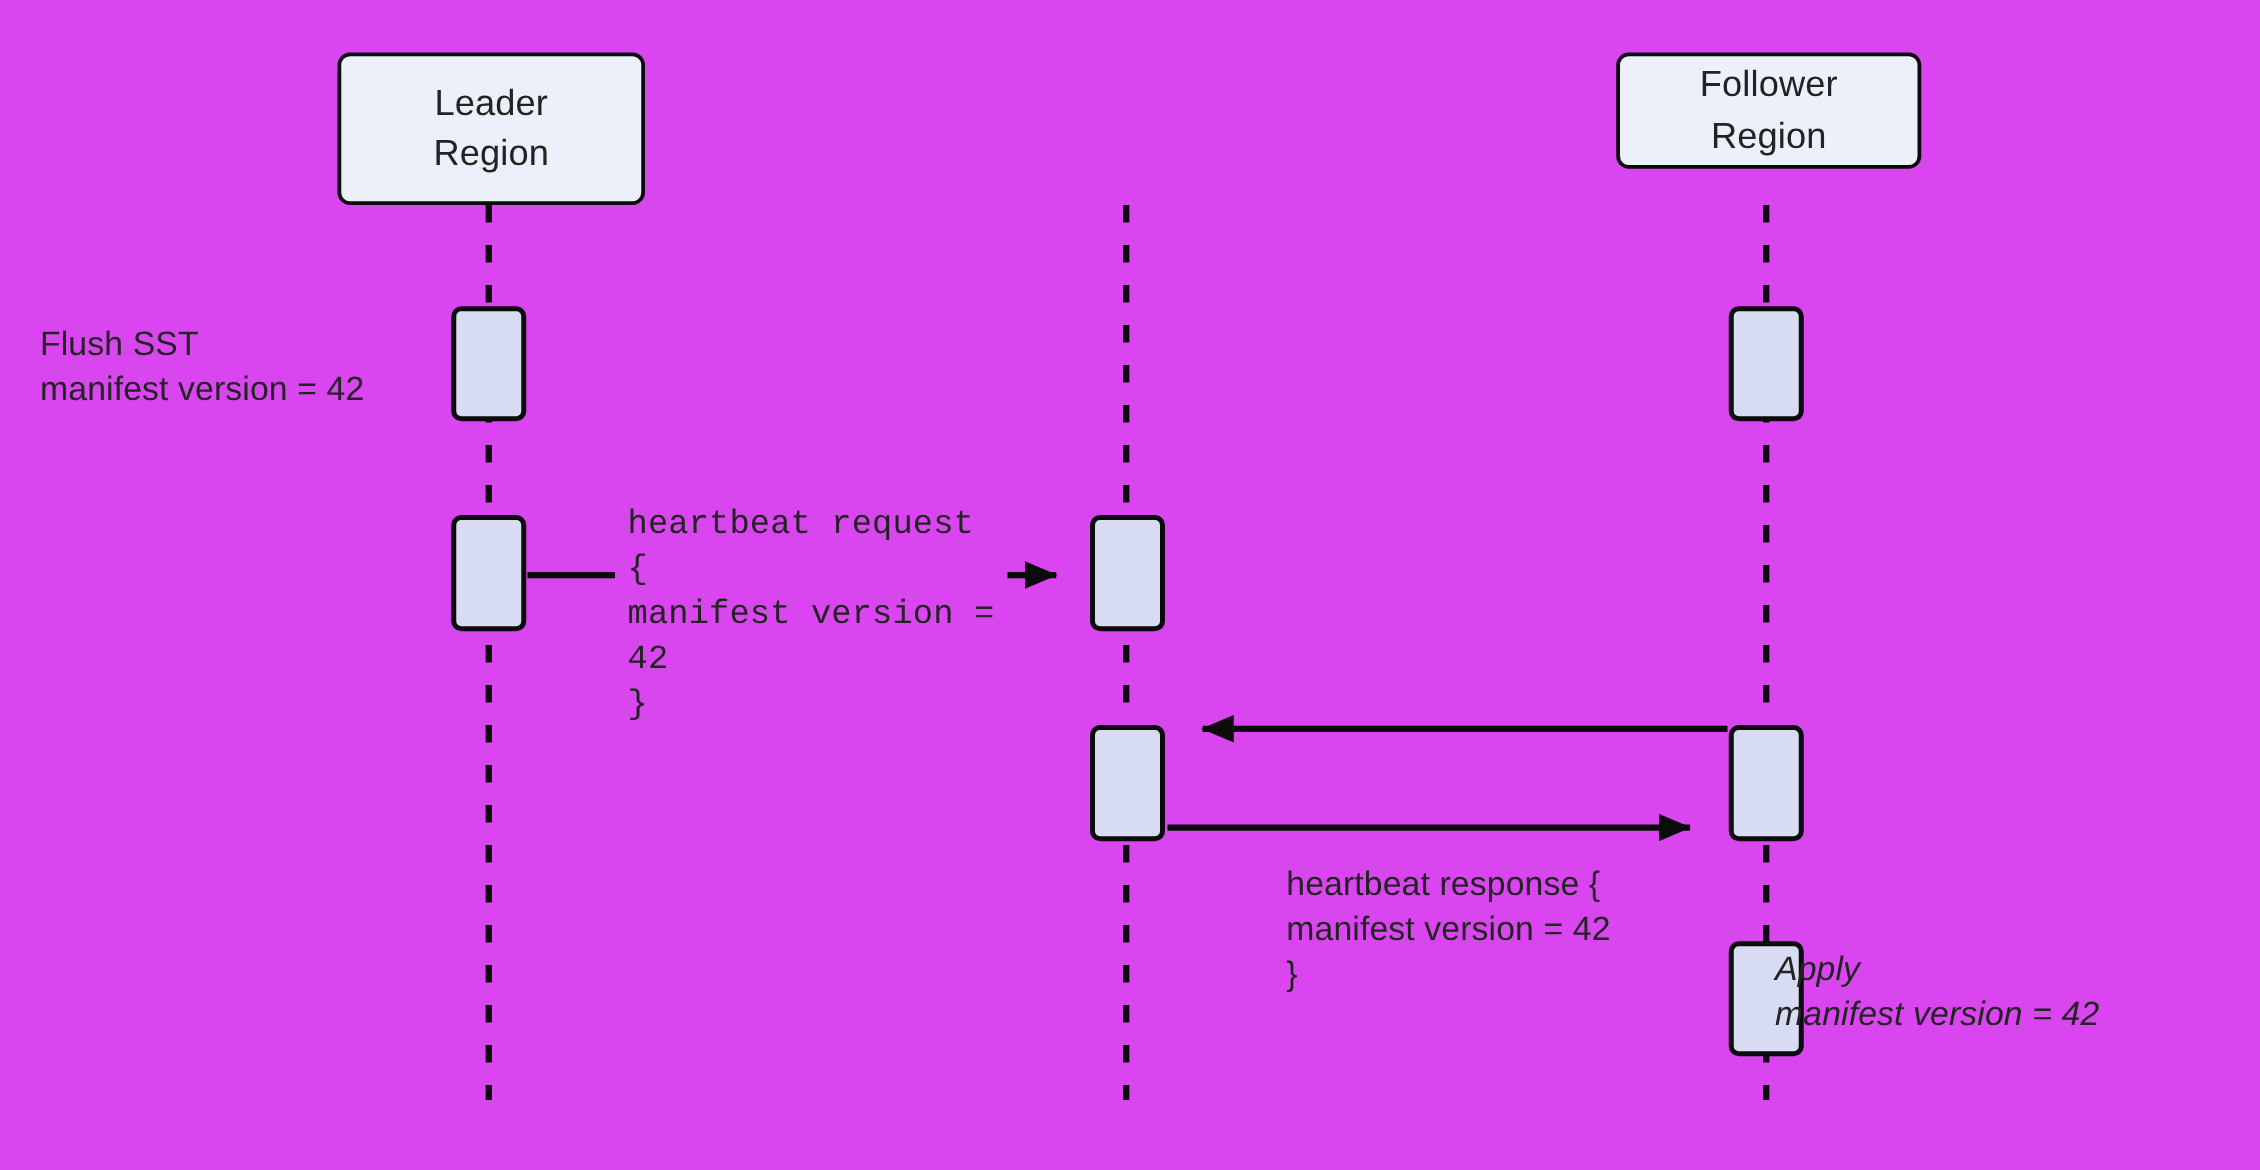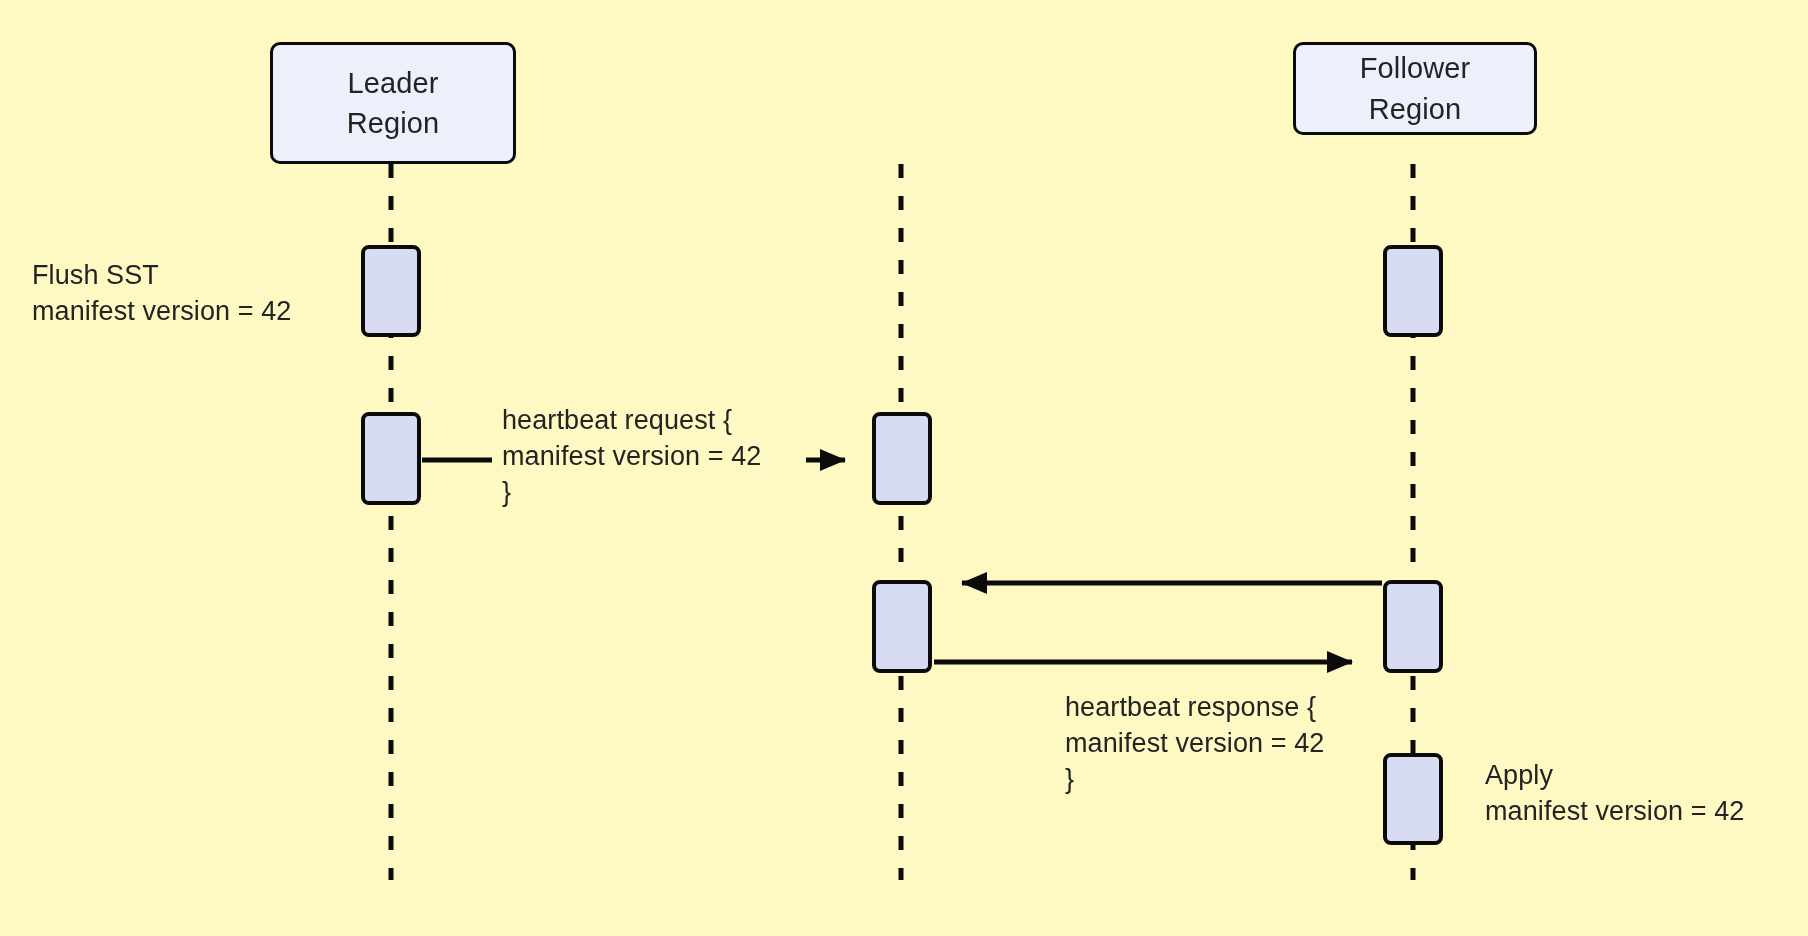--- a/index.html
+++ b/index.html
@@ -7,21 +7,21 @@
     padding: 0;
     background: #ffffff;
   }
   body {
     font-family: "Liberation Sans", sans-serif;
   }
   #diagram-root {
     position: relative;
     width: 1808px;
     height: 936px;
-    background: #fef9c3;
+    background: #d946ef;
     overflow: hidden;
   }
   #seq-svg {
     position: absolute;
     left: 0;
     top: 0;
     width: 1808px;
     height: 936px;
     display: block;
   }
@@ -122,25 +122,25 @@
   <div class="activation" style="left:872px; top:580px; width:60px; height:93px;"></div>
 
   <div class="activation" style="left:1383px; top:245px; width:60px; height:92px;"></div>
   <div class="activation" style="left:1383px; top:580px; width:60px; height:93px;"></div>
   <div class="activation" style="left:1383px; top:753px; width:60px; height:92px;"></div>
 
   <div class="note left-align" style="left:32px; top:258px; width:300px;">Flush SST
 manifest version = 42</div>
 
 
-  <div class="note left-align" style="left:1485px; top:758px; width:300px;">Apply
+  <div class="note left-align" style="left:1420px; top:758px; width:300px;font-style:italic;">Apply
 manifest version = 42</div>
 
-  <div class="note left-align" style="left:502px; top:403px; width:300px;">heartbeat request {
+  <div class="note left-align" style="left:502px; top:403px; width:300px;font-family:Liberation Mono, monospace;">heartbeat request {
     manifest version = 42
 }</div>
 
 
-  <div class="note left-align" style="left:1029px; top:690px; width:330px;margin-left:36px;">heartbeat response {
+  <div class="note left-align" style="left:1029px; top:690px; width:330px;">heartbeat response {
     manifest version = 42
 }</div>
 
 </div>
 
 </body></html>

